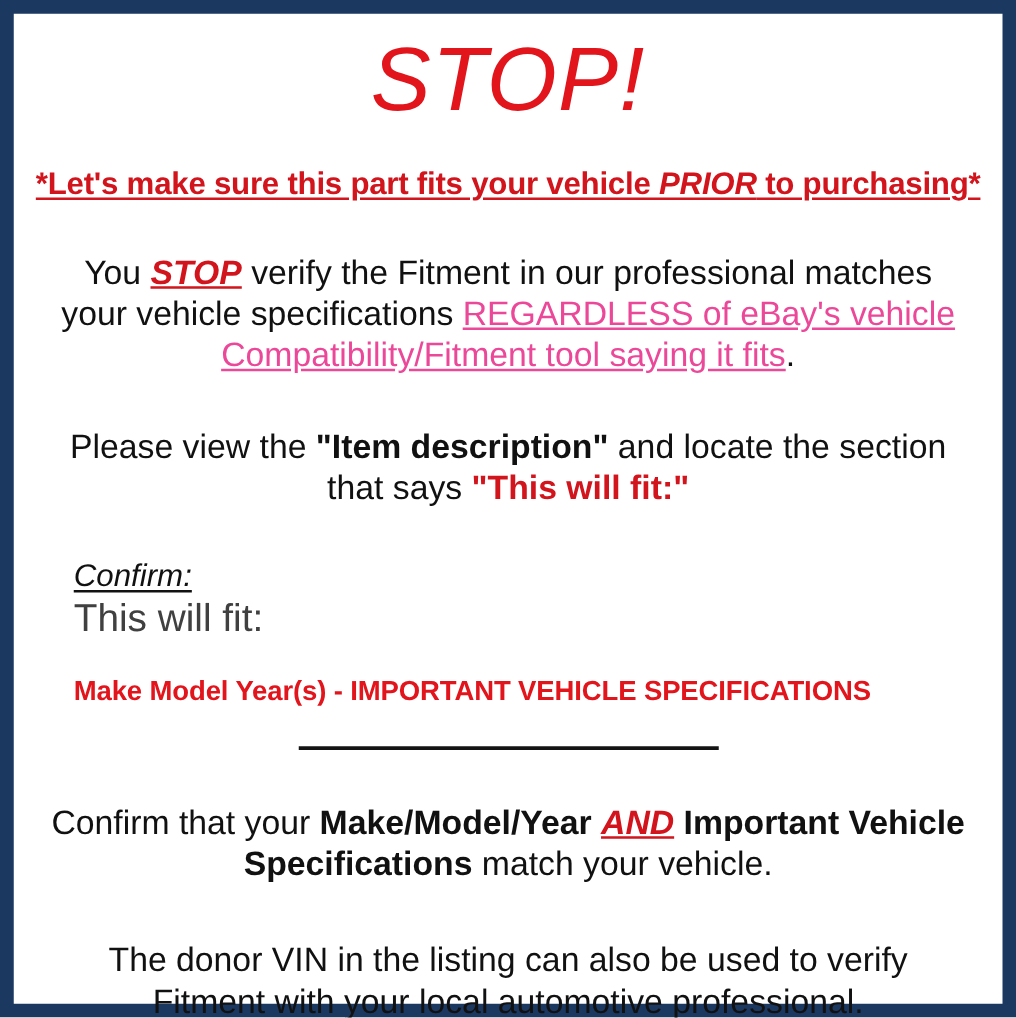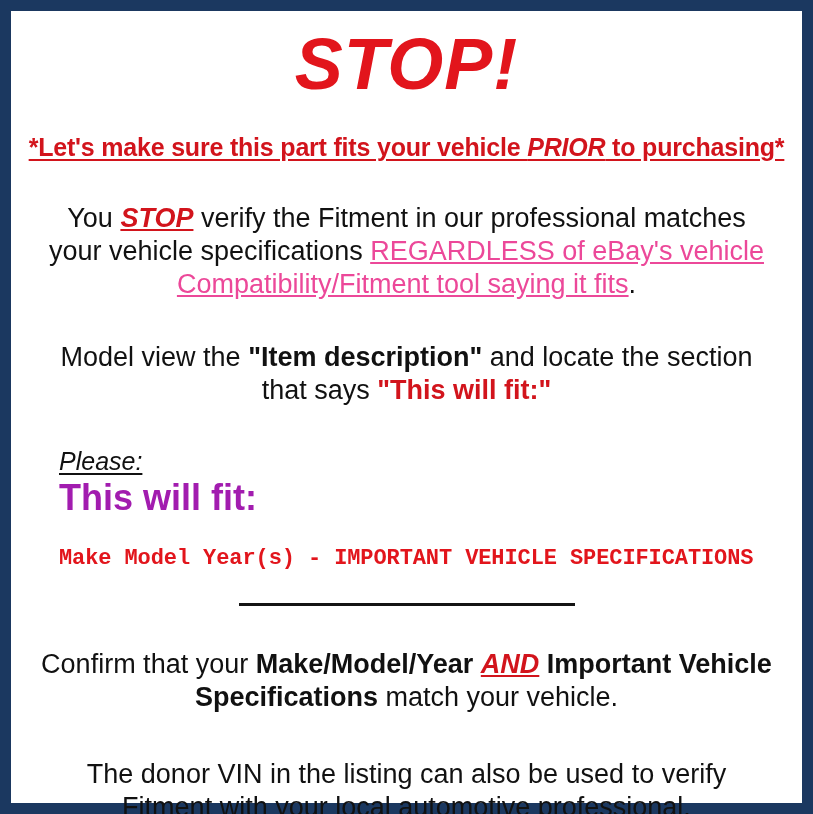--- a/index.html
+++ b/index.html
@@ -20,21 +20,21 @@
     height: 814px;
     border: 11px solid #1b3860;
     background: #ffffff;
     padding: 0 10px;
     text-align: center;
     color: #111111;
   }
 
   .title {
     font-size: 72px;
-    font-weight: bold;
+    font-weight: normal;
     font-style: italic;
     color: #e2151c;
     letter-spacing: 1px;
     line-height: 1;
     margin: 17px 0 0 0;
     text-align: center;
   }
 
   .subtitle {
     font-size: 25px;
@@ -90,34 +90,33 @@
   }
   .example-label {
     font-size: 25px;
     font-style: italic;
     color: #111111;
     text-decoration: underline;
     text-underline-offset: 3px;
     line-height: 1.15;
   }
   .example-fit {
-    font-size: 36px;
-    font-weight: bold;
-    color: #a21caf;
+    font-size: 31px;
+    font-weight: normal;
+    color: #404040;
     line-height: 1.15;
     margin-top: 2px;
   }
   .example-spec {
     font-size: 22px;
     font-weight: bold;
     color: #e2151c;
     margin-top: 27px;
     letter-spacing: -0.1px;
     white-space: nowrap;
-    font-family: Liberation Mono, monospace;
   }
 
   .divider-wrap {
     margin-top: 30px;
     text-align: center;
     line-height: 0;
   }
   .divider {
     display: inline-block;
     width: 336px;
@@ -129,24 +128,24 @@
 <body>
 
 <div id="fitment-notice">
 
   <div class="title">STOP!</div>
 
   <div class="subtitle"><span>*Let's make sure this part fits your vehicle </span><span class="it">PRIOR</span><span> to purchasing*</span></div>
 
   <p class="para p-must"><span>You </span><span class="red-bi-u">STOP</span><span> verify the Fitment in our professional matches your vehicle specifications </span><span class="red-b-u">REGARDLESS of eBay's vehicle Compatibility/Fitment tool saying it fits</span><span>.</span></p>
 
-  <p class="para p-desc"><span>Model view the </span><span class="blk-b">"Item description"</span><span> and locate the section that says </span><span class="red-b">"This will fit:"</span></p>
+  <p class="para p-desc"><span>Please view the </span><span class="blk-b">"Item description"</span><span> and locate the section that says </span><span class="red-b">"This will fit:"</span></p>
 
   <div class="example-block">
-    <div class="example-label">Please:</div>
+    <div class="example-label">Confirm:</div>
     <div class="example-fit">This will fit:</div>
     <div class="example-spec">Make Model Year(s) - IMPORTANT VEHICLE SPECIFICATIONS</div>
   </div>
 
   <div class="divider-wrap">
     <span class="divider"></span>
   </div>
 
   <p class="para p-confirm"><span>Confirm that your </span><span class="blk-b">Make/Model/Year</span><span> </span><span class="red-bi-u">AND</span><span> </span><span class="blk-b">Important Vehicle Specifications</span><span> match your vehicle.</span></p>
 

